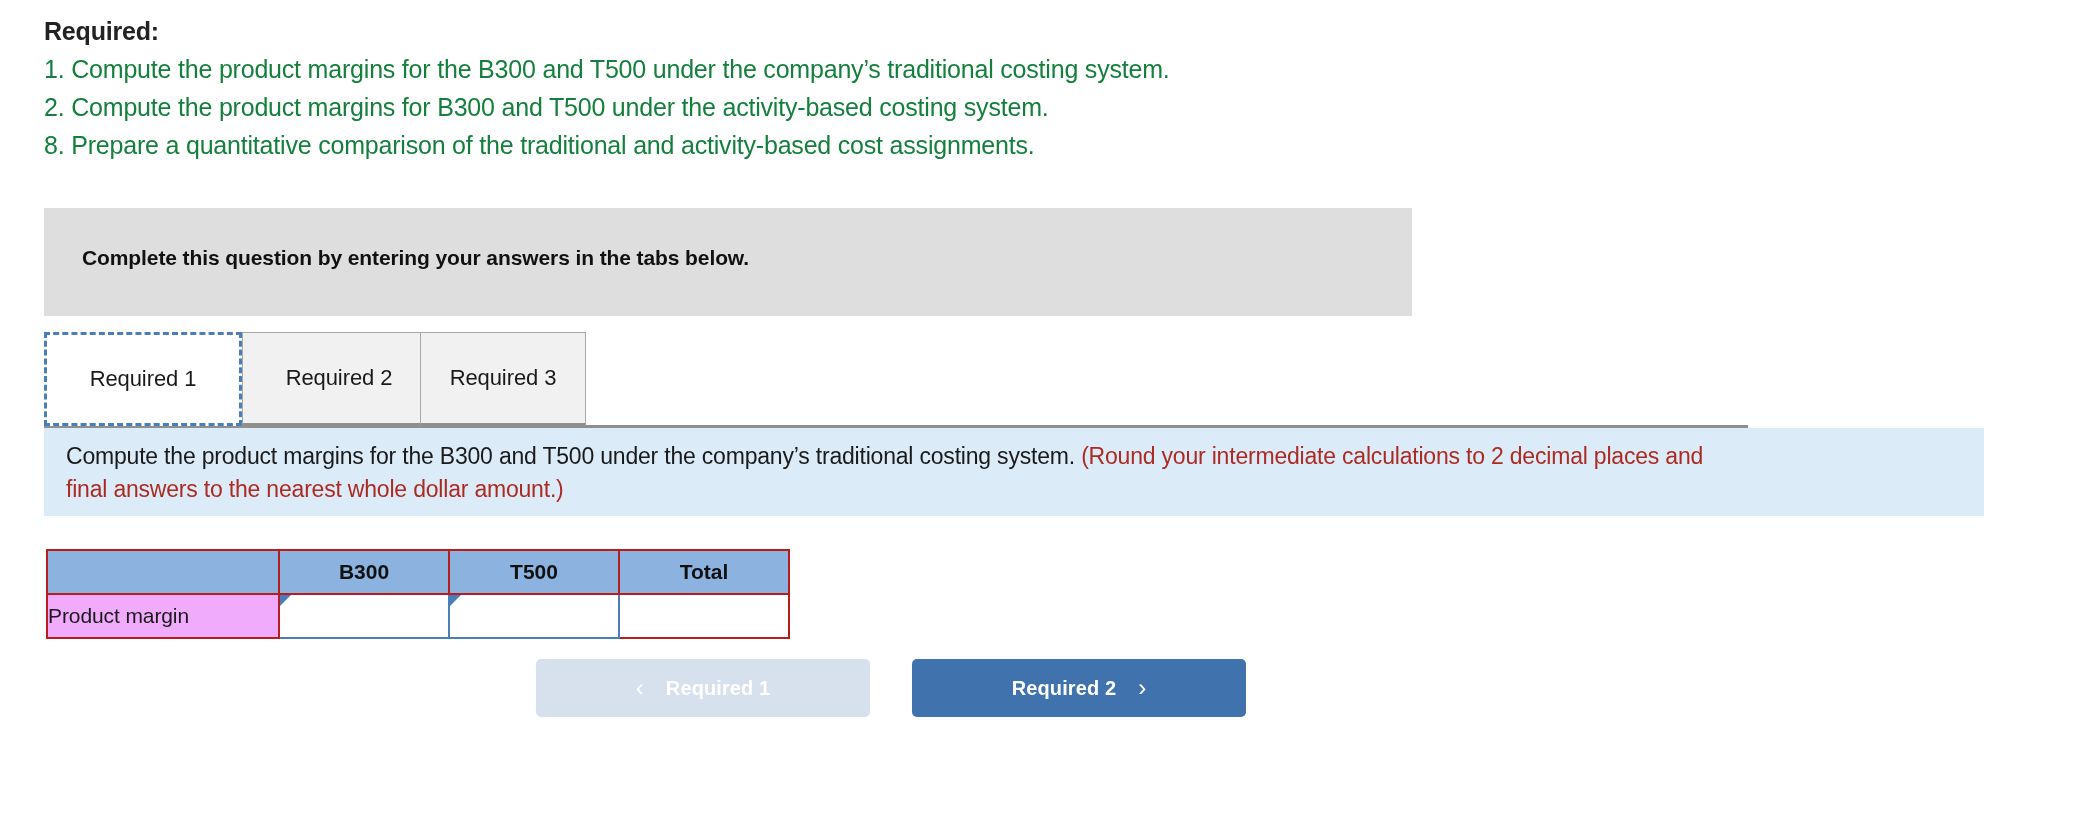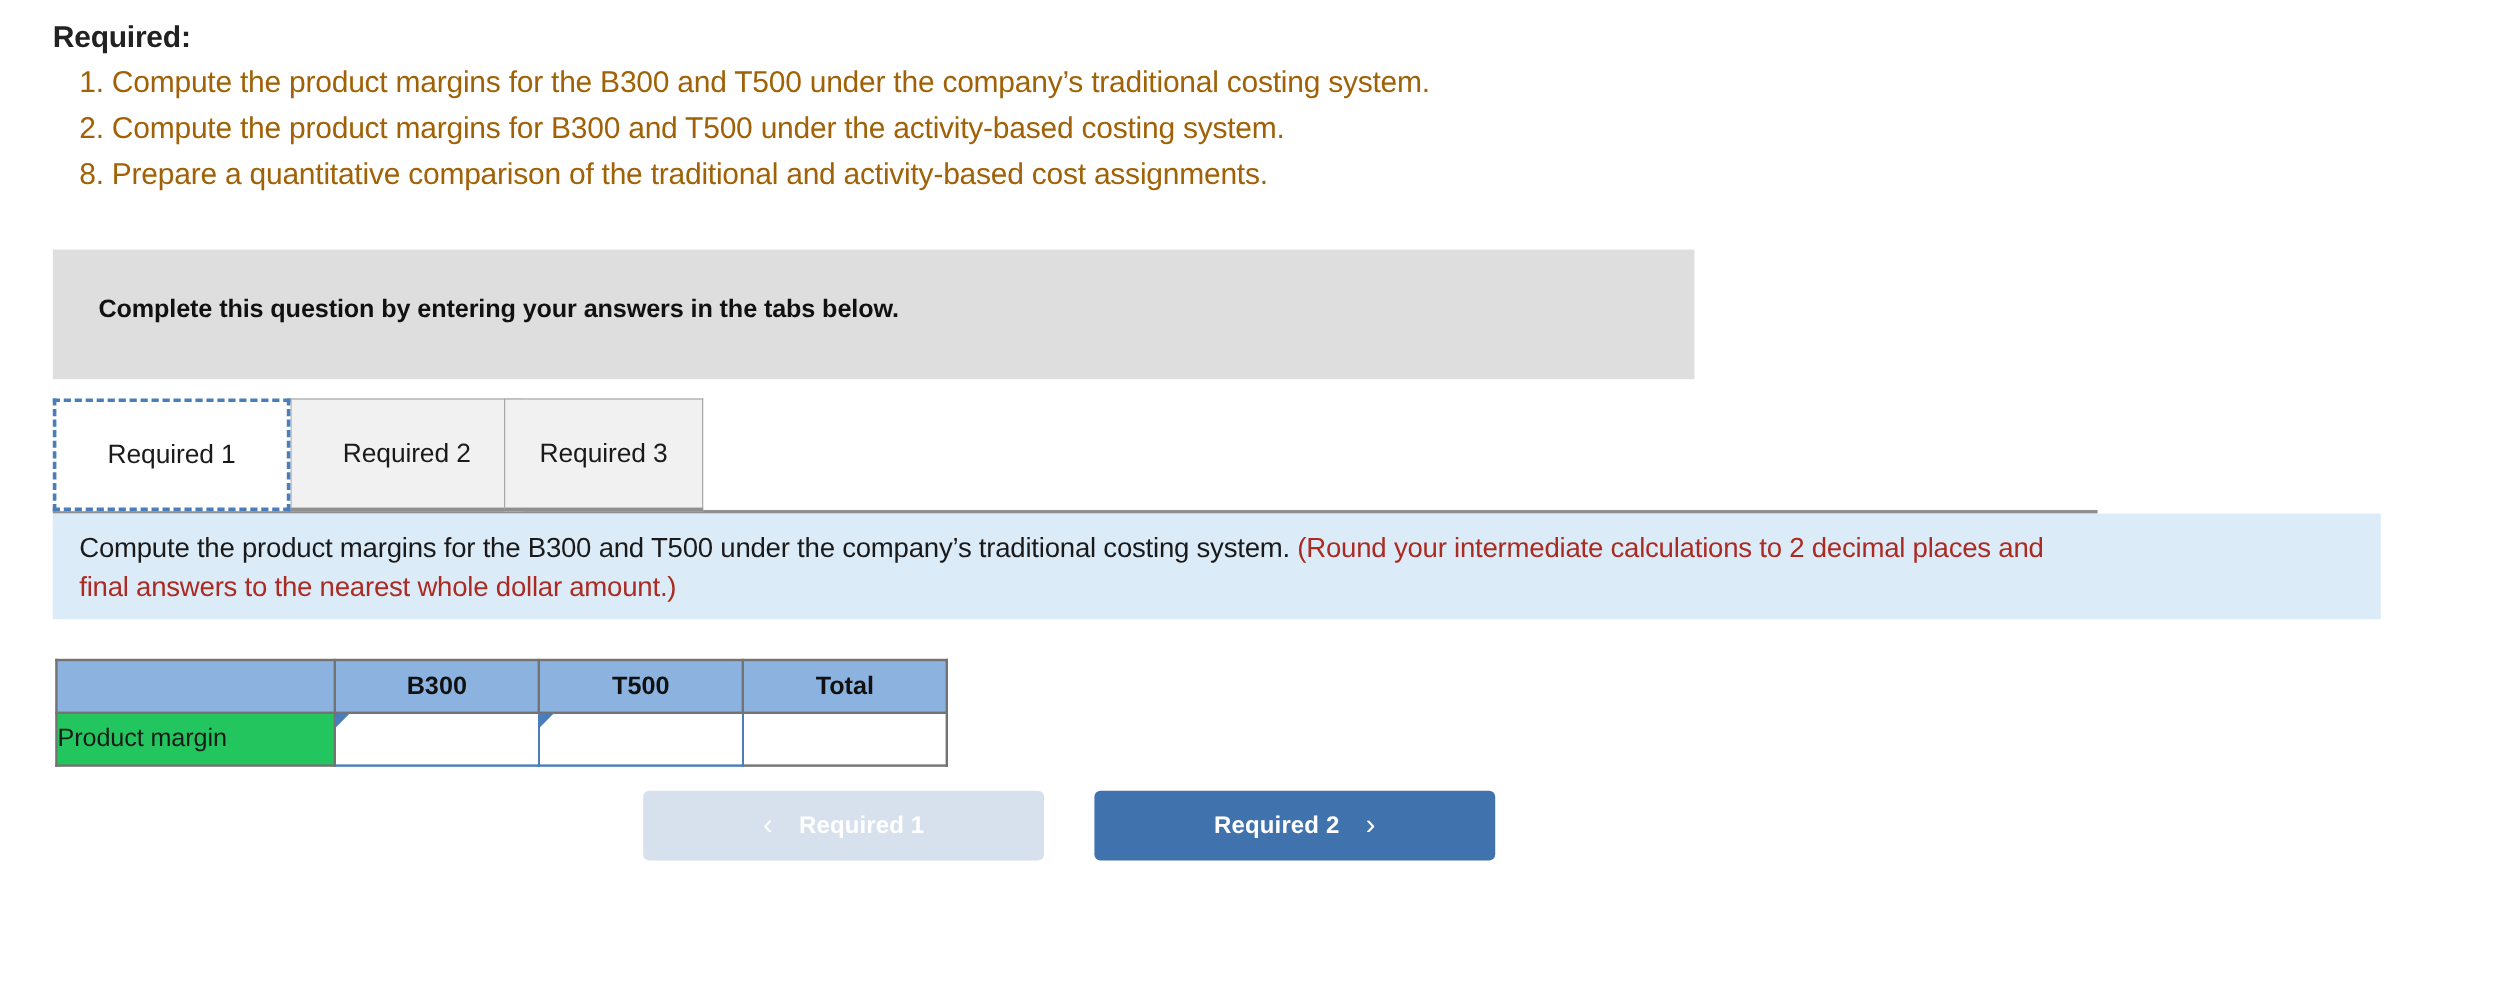--- a/index.html
+++ b/index.html
@@ -27,24 +27,23 @@
   .prompt-heading {
     font-size: 25px;
     font-weight: bold;
     line-height: 38px;
     color: #222222;
     letter-spacing: -0.2px;
   }
   .prompt-line {
     font-size: 25px;
     line-height: 38px;
-    color: #a16207;
+    color: #15803d;
     letter-spacing: -0.2px;
     white-space: nowrap;
-    margin-left: 22px;
   }
 
   
   .gray-banner {
     position: absolute;
     left: 44px;
     top: 208px;
     width: 1368px;
     height: 108px;
     background: #dedede;
@@ -127,36 +126,36 @@
   
   .answer-table {
     position: absolute;
     left: 46px;
     top: 549px;
     border-collapse: collapse;
     table-layout: fixed;
   }
   .answer-table th,
   .answer-table td {
-    border: 2px solid #737373;
+    border: 2px solid #b91c1c;
     padding: 0;
     height: 44px;
     box-sizing: border-box;
   }
   .answer-table th {
     background: #8cb3e0;
     font-size: 21px;
     font-weight: bold;
     color: #111111;
     text-align: center;
   }
   .col-label { width: 232px; }
   .col-val   { width: 170px; }
   .row-label {
-    background: #22c55e;
+    background: #f0abfc;
     font-size: 21px;
     color: #1a1a1a;
     text-align: left;
     padding-left: 8px;
     letter-spacing: -0.1px;
   }
   .cell-blank { background: #ffffff; }
   .cell-input {
     background: #ffffff;
     border: 2px solid #4a7ebb !important;

